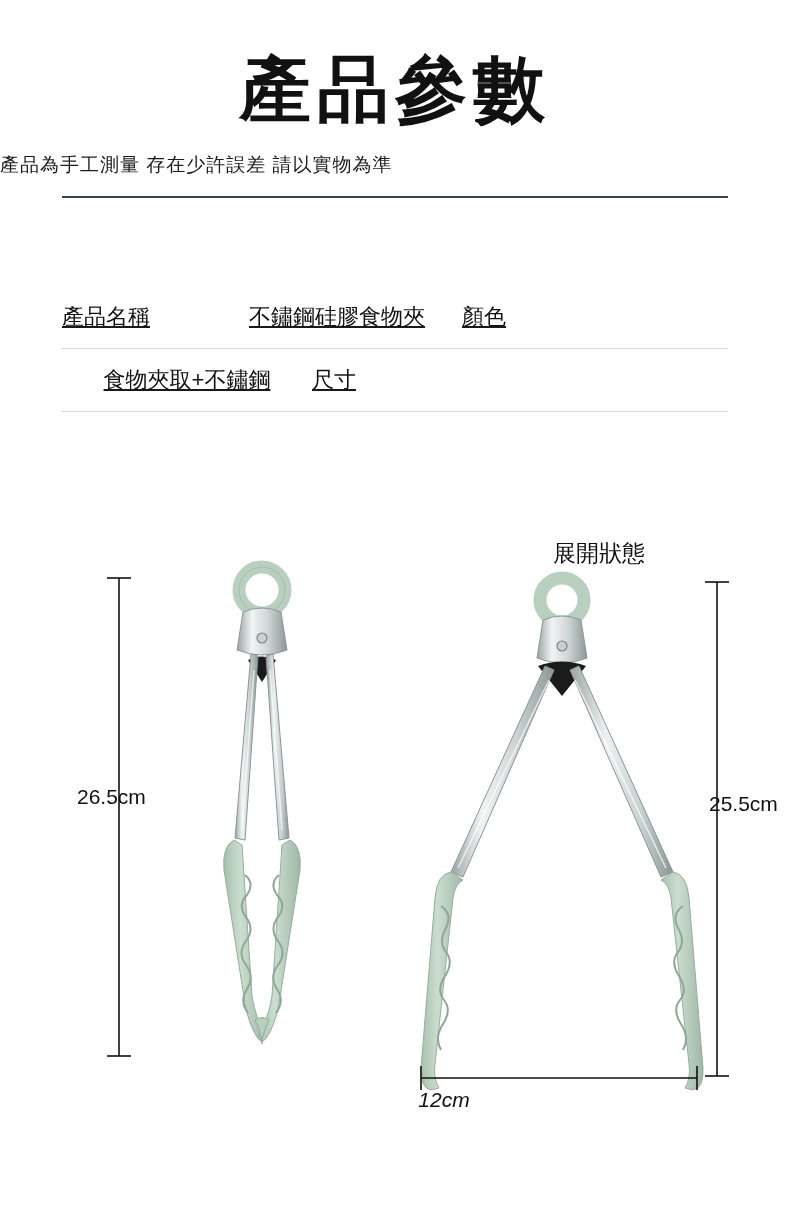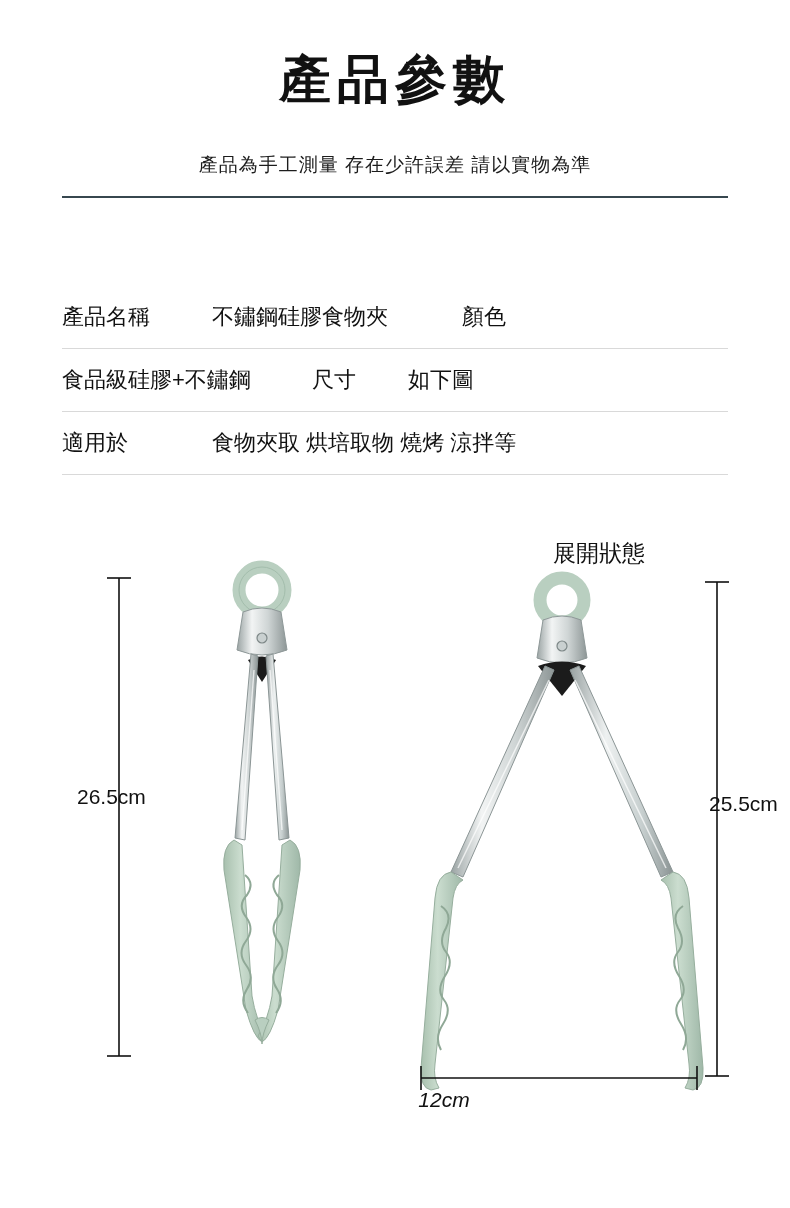--- a/index.html
+++ b/index.html
@@ -16,32 +16,31 @@
     overflow: hidden;
   }
 
   
   .page-title {
     position: absolute;
     top: 52px;
     left: 0;
     width: 790px;
     text-align: center;
-    font-size: 52px;
+    font-size: 72px;
     font-weight: 700;
     letter-spacing: 6px;
     line-height: 1.05;
     color: #111111;
   }
   .page-subtitle {
     position: absolute;
     top: 152px;
     left: 0;
     width: 790px;
-    text-align: center;
     font-size: 19px;
     letter-spacing: 1px;
     color: #1c1c1c;
   }
   .header-rule {
     position: absolute;
     top: 196px;
     left: 62px;
     width: 666px;
     height: 2px;
@@ -53,30 +52,31 @@
     position: absolute;
     top: 286px;
     left: 62px;
     width: 666px;
   }
   .spec-row {
     display: flex;
     align-items: center;
     height: 62px;
     border-bottom: 1px solid #d9d9d9;
+    text-decoration: underline;
   }
   .spec-row:last-child { border-bottom: 1px solid #d9d9d9; }
 
   .cell {
     font-size: 22px;
     color: #111111;
     white-space: nowrap;
   }
   .label-a { width: 150px; }
-  .value-a { width: 250px; }
+  .value-a { width: 250px; text-align: center; }
   .label-b { width: 96px; }
   .value-b { flex: 1; }
   .value-wide { flex: 1; }
 
   
   .diagram {
     position: absolute;
     top: 520px;
     left: 0;
     width: 790px;
@@ -116,29 +116,24 @@
 
 <div class="spec-table">
 
   <div class="spec-row">
     <div class="cell label-a">產品名稱</div>
     <div class="cell value-a">不鏽鋼硅膠食物夾</div>
     <div class="cell label-b">顏色</div>
   </div>
 
   <div class="spec-row">
-    <div class="cell value-a">食品級硅膠+不鏽鋼</div>
+    <div class="cell value-a">食物夾取+不鏽鋼</div>
     <div class="cell label-b">尺寸</div>
-    <div class="cell value-b">如下圖</div>
   </div>
 
-  <div class="spec-row">
-    <div class="cell label-a">適用於</div>
-    <div class="cell value-wide">食物夾取 烘培取物 燒烤 涼拌等</div>
-  </div>
 
 </div>
 
 <div class="diagram">
 
   <div class="diagram-caption">展開狀態</div>
 
   <svg class="art" width="790" height="660" viewBox="0 0 790 660">
     <defs>
       <linearGradient id="steelV" x1="0" y1="0" x2="1" y2="0">

